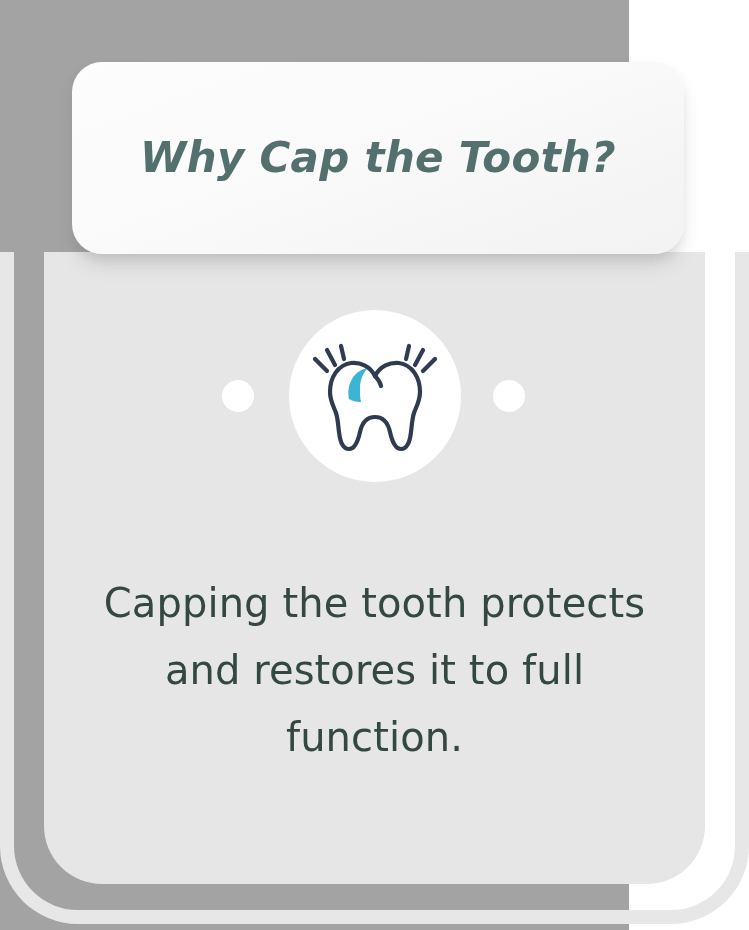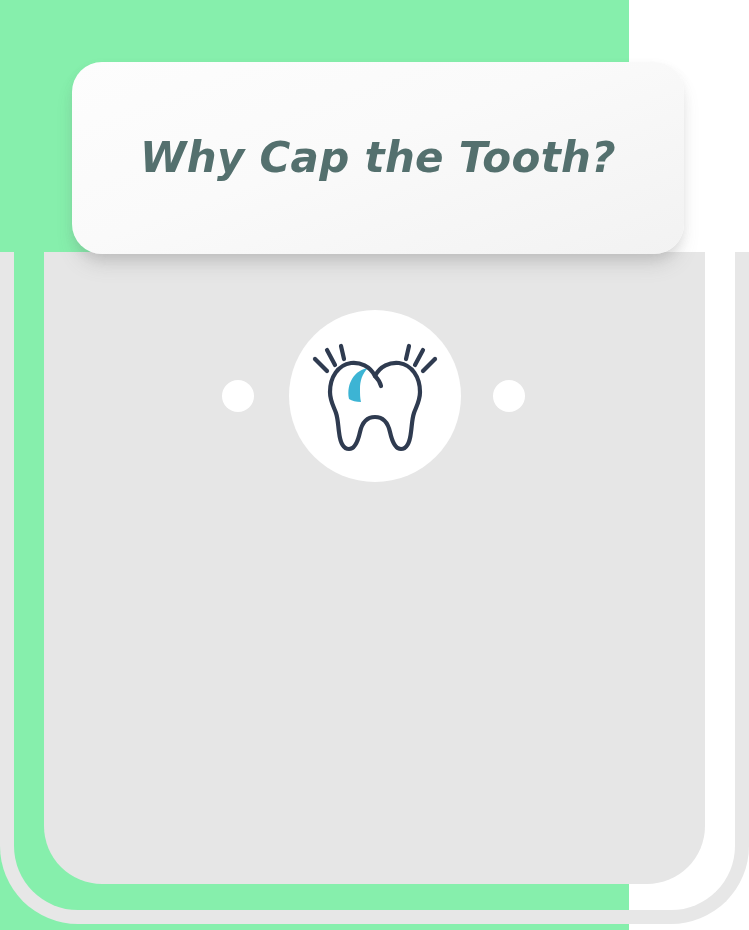--- a/index.html
+++ b/index.html
@@ -9,21 +9,21 @@
     height: 930px;
     background: #ffffff;
     font-family: "Liberation Sans", sans-serif;
     overflow: hidden;
   }
 
   #stage {
     position: relative;
     width: 629px;
     height: 930px;
-    background: #86efac;
+    background: #a3a3a3;
   }
 
   
   .outer-frame {
     position: absolute;
     left: 0px;
     top: 252px;
     width: 749px;
     height: 672px;
     border: 14px solid #e7e7e7;
@@ -176,14 +176,15 @@
 
         <g stroke="#2f3b50" stroke-width="4.2" stroke-linecap="round">
           <line x1="125" y1="22" x2="113" y2="34"></line>
           <line x1="113" y1="13" x2="105" y2="28"></line>
           <line x1="99" y1="9" x2="96" y2="22"></line>
         </g>
       </svg>
     </div>
   </div>
 
+  <div class="body-copy">Capping the tooth protects and restores it to full function.</div>
 
 </div>
 
 </body></html>

